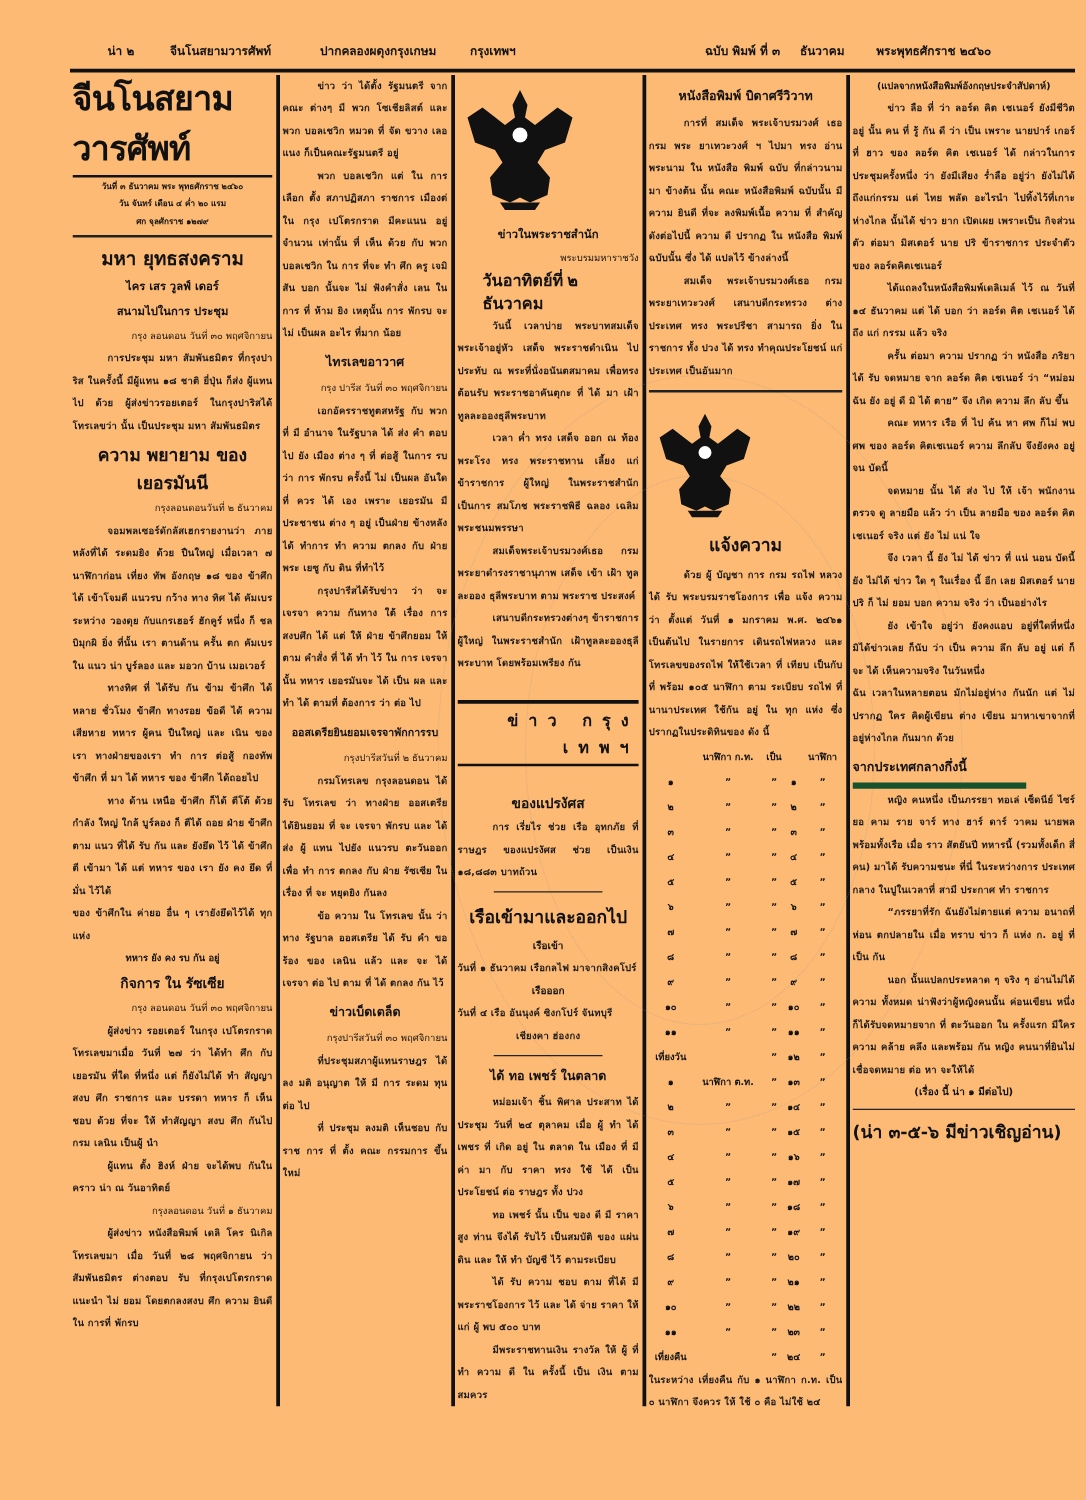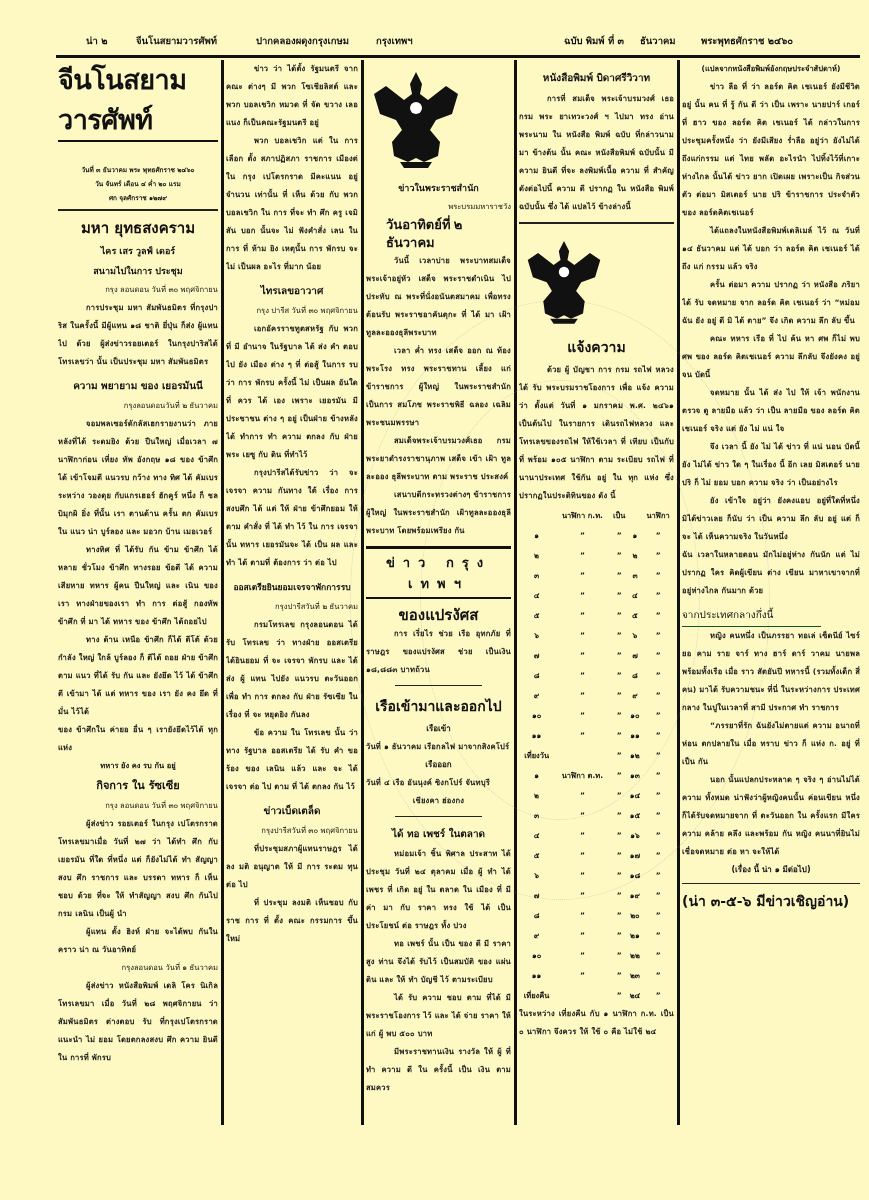--- a/index.html
+++ b/index.html
@@ -1,19 +1,19 @@
 <!DOCTYPE html>
 <html><head>
 <meta charset="utf-8">
 <style>
   * { box-sizing: border-box; margin: 0; padding: 0; }
   html, body { width: 869px; height: 1200px; background: #ffffff; overflow: hidden; }
   body { position: relative; font-family: "DejaVu Sans", sans-serif; color: #111; }
 
-  .page { position: absolute; left: 0; top: 0; width: 869px; height: 1200px; background: #fef9c3; }
+  .page { position: absolute; left: 0; top: 0; width: 869px; height: 1200px; background: #fdba74; }
 
   
   .runhead { position: absolute; top: 33px; left: 58px; width: 800px; height: 18px; font-size: 9.5px; font-weight: bold; color: #111; }
   .runhead span { position: absolute; top: 0; white-space: nowrap; }
   .rule-top { position: absolute; top: 55px; left: 56px; width: 804px; height: 3px; background: #111; }
 
   
   .col { position: absolute; top: 60px; overflow: hidden; }
   .vline { position: absolute; background: #111; width: 3px; }
 
@@ -22,21 +22,21 @@
   .headline { text-align: center; font-weight: bold; color: #111; }
   .sub { text-align: center; font-size: 8px; font-weight: bold; line-height: 18px; }
   .dateline { text-align: right; font-size: 7.6px; font-weight: normal; line-height: 18px; }
   .hrule { height: 2px; background: #222; margin: 4px 0; }
   .hrule.thin { height: 1px; }
 
   .masthead { font-size: 27px; font-weight: bold; letter-spacing: -0.5px; text-align: left; line-height: 40px; border-bottom: 2px solid #111; font-family: "DejaVu Serif", serif; }
 
   .garuda { width: 100px; height: 110px; margin: 4px auto 0; }
 
-  .boxhead { font-size: 13px; font-weight: bold; text-align: center; border-top: 3px solid #111; border-bottom: 2px solid #111; padding: 3px 0; letter-spacing: 8px; margin: 6px 0; }
+  .boxhead { font-size: 13px; font-weight: bold; text-align: right; border-top: 3px solid #111; border-bottom: 2px solid #111; padding: 3px 0; letter-spacing: 8px; margin: 20px 0; }
 
   table.sched { width: 100%; border-collapse: collapse; font-size: 7.5px; font-weight: bold; }
   table.sched td { text-align: center; height: 20px; }
 
   .footer-ref { font-size: 14px; font-weight: bold; text-align: left; margin-top: 6px; }
   .noise { position: absolute; left: 350px; top: 300px; width: 420px; height: 600px; border-radius: 50%; border: 1px dotted #999; opacity: 0.35; pointer-events: none; }
   .noise2 { position: absolute; left: 420px; top: 380px; width: 280px; height: 440px; border-radius: 50%; border: 1px dotted #999; opacity: 0.35; pointer-events: none; }
 </style>
 </head>
 <body>
@@ -57,30 +57,30 @@
   <div class="vline" style="left:221px; top:60px; height:1065px;"></div>
   <div class="vline" style="left:361px; top:60px; height:1065px;"></div>
   <div class="vline" style="left:514px; top:60px; height:1065px;"></div>
   <div class="vline" style="left:677px; top:60px; height:1065px;"></div>
 
   <div class="noise"></div>
   <div class="noise2"></div>
 
   <div class="col" style="left:58px; width:160px; height:1070px;">
     <div class="masthead">จีนโนสยามวารศัพท์</div>
-    <div class="sub" style="font-size:6.5px; line-height:14px; margin-top:21px;text-align:center;">วันที่ ๓ ธันวาคม พระ พุทธศักราช ๒๔๖๐</div>
+    <div class="sub" style="font-size:6.5px; line-height:14px; margin-top:0;text-align:center;">วันที่ ๓ ธันวาคม พระ พุทธศักราช ๒๔๖๐</div>
     <div class="sub" style="font-size:6.5px; line-height:14px;">วัน จันทร์ เดือน ๔ ค่ำ ๒๐ แรม</div>
     <div class="sub" style="font-size:6.5px; line-height:14px;">ศก จุลศักราช ๑๒๗๙</div>
     <div class="hrule"></div>
     <div class="headline" style="font-size:15px; line-height:26px; margin-top:4px;">มหา ยุทธสงคราม</div>
     <div class="sub" style="font-size:9px; line-height:20px;">ไคร เสร วูลฟ์ เดอร์</div>
     <div class="sub" style="font-size:9px; line-height:20px;">สนามไปในการ ประชุม</div>
     <div class="dateline">กรุง ลอนดอน วันที่ ๓๐ พฤศจิกายน</div>
     <p class="para indent">การประชุม มหา สัมพันธมิตร ที่กรุงปาริส ในครั้งนี้ มีผู้แทน ๑๘ ชาติ ยี่ปุ่น ก็ส่ง ผู้แทนไป ด้วย ผู้ส่งข่าวรอยเตอร์ ในกรุงปาริสได้ โทรเลขว่า นั้น เป็นประชุม มหา สัมพันธมิตร</p>
-    <div class="headline" style="font-size:10px; line-height:22px; margin-top:4px;">ความ พยายาม ของ เยอรมันนี</div>
+    <div class="headline" style="font-size:14px; line-height:22px; margin-top:4px;">ความ พยายาม ของ เยอรมันนี</div>
     <div class="dateline">กรุงลอนดอนวันที่ ๒ ธันวาคม</div>
     <p class="para indent">จอมพลเซอร์ดักลัสเฮกรายงานว่า ภายหลังที่ได้ ระดมยิง ด้วย ปืนใหญ่ เมื่อเวลา ๗ นาฬิกาก่อน เที่ยง ทัพ อังกฤษ ๑๘ ของ ข้าศึกได้ เข้าโจมตี แนวรบ กว้าง ทาง ทิศ ได้ คัมเบร ระหว่าง วองดุย กับแกรเฮอร์ ฮักคูร์ หนึ่ง ก็ ชลบิมุกผิ ยิ่ง ที่นั้น เรา ตานด้าน ครั้น ตก คัมเบรใน แนว น่า บูร์ลอง และ มอวก บ้าน เมอเวอร์</p>
     <p class="para indent">ทางทิศ ที่ ได้รับ กัน ข้าม ข้าศึก ได้ หลาย ชั่วโมง ข้าศึก ทางรอย ข้อดี ได้ ความ เสียหาย ทหาร ผู้คน ปืนใหญ่ และ เนิน ของ เรา ทางฝ่ายของเรา ทำ การ ต่อสู้ กองทัพ ข้าศึก ที่ มา ได้ ทหาร ของ ข้าศึก ได้ถอยไป</p>
     <p class="para indent">ทาง ด้าน เหนือ ข้าศึก ก็ได้ ตีโต้ ด้วย กำลัง ใหญ่ ใกล้ บูร์ลอง ก็ ตีได้ ถอย ฝ่าย ข้าศึก ตาม แนว ที่ได้ รับ กัน และ ยังยึด ไว้ ได้ ข้าศึก ตี เข้ามา ได้ แต่ ทหาร ของ เรา ยัง คง ยึด ที่มั่น ไว้ได้</p>
     <p class="para">ของ ข้าศึกใน ค่ายอ อื่น ๆ เรายังยึดไว้ได้ ทุก แห่ง</p>
     <div class="sub" style="font-size:7.5px;">ทหาร ยัง คง รบ กัน อยู่</div>
     <div class="headline" style="font-size:11px; line-height:22px;">กิจการ ใน รัซเซีย</div>
     <div class="dateline">กรุง ลอนดอน วันที่ ๓๐ พฤศจิกายน</div>
     <p class="para indent">ผู้ส่งข่าว รอยเตอร์ ในกรุง เปโตรกราด โทรเลขมาเมื่อ วันที่ ๒๗ ว่า ได้ทำ ศึก กับ เยอรมัน ที่ใด ที่หนึ่ง แต่ ก็ยังไม่ได้ ทำ สัญญาสงบ ศึก ราชการ และ บรรดา ทหาร ก็ เห็นชอบ ด้วย ที่จะ ให้ ทำสัญญา สงบ ศึก กันไป กรม เลนิน เป็นผู้ นำ</p>
     <p class="para indent">ผู้แทน ตั้ง ฮิงห์ ฝ่าย จะได้พบ กันในคราว น่า ณ วันอาทิตย์</p>
@@ -112,40 +112,41 @@
       <path d="M34 98 L66 98 L62 104 L38 104 Z" fill="#111"></path>
     </svg>
     <div class="headline" style="font-size:9px; line-height:20px;">ข่าวในพระราชสำนัก</div>
     <div class="dateline">พระบรมมหาราชวัง</div>
     <div class="sub" style="font-size:13px; text-align:left; padding-left:20px;font-family:Liberation Serif, serif;">วันอาทิตย์ที่ ๒ ธันวาคม</div>
     <p class="para indent">วันนี้ เวลาบ่าย พระบาทสมเด็จพระเจ้าอยู่หัว เสด็จ พระราชดำเนิน ไปประทับ ณ พระที่นั่งอนันตสมาคม เพื่อทรงต้อนรับ พระราชอาคันตุกะ ที่ ได้ มา เฝ้า ทูลละอองธุลีพระบาท</p>
     <p class="para indent">เวลา ค่ำ ทรง เสด็จ ออก ณ ท้องพระโรง ทรง พระราชทาน เลี้ยง แก่ ข้าราชการ ผู้ใหญ่ ในพระราชสำนัก เป็นการ สมโภช พระราชพิธี ฉลอง เฉลิม พระชนมพรรษา</p>
     <p class="para indent">สมเด็จพระเจ้าบรมวงศ์เธอ กรมพระยาดำรงราชานุภาพ เสด็จ เข้า เฝ้า ทูลละออง ธุลีพระบาท ตาม พระราช ประสงค์</p>
     <p class="para indent">เสนาบดีกระทรวงต่างๆ ข้าราชการ ผู้ใหญ่ ในพระราชสำนัก เฝ้าทูลละอองธุลีพระบาท โดยพร้อมเพรียง กัน</p>
     <div class="boxhead">ข่าว กรุง เทพฯ</div>
-    <div class="headline" style="font-size:15px; line-height:20px;">ของแปรงัศส</div>
+    <div class="headline" style="font-size:11px; line-height:20px;">ของแปรงัศส</div>
     <p class="para indent">การ เรี่ยไร ช่วย เรือ อุทกภัย ที่ ราษฎร ของแปรงัศส ช่วย เป็นเงิน ๑๘,๘๘๓ บาทถ้วน</p>
     <div class="hrule thin" style="width:60%; margin:6px auto;"></div>
     <div class="headline" style="font-size:14px; line-height:28px;">เรือเข้ามาและออกไป</div>
     <div class="sub">เรือเข้า</div>
     <p class="para">วันที่ ๑ ธันวาคม เรือกลไฟ มาจากสิงคโปร์</p>
     <div class="sub">เรือออก</div>
     <p class="para">วันที่ ๔ เรือ อันนุงค์ ซิงกโปร์ จันทบุรี</p>
     <p class="para" style="text-align:center;">เชียงคา ฮ่องกง</p>
     <div class="hrule thin" style="width:60%; margin:6px auto;"></div>
     <div class="headline" style="font-size:10px; line-height:22px;">ได้ ทอ เพชร์ ในตลาด</div>
     <p class="para indent">หม่อมเจ้า ชิ้น พิศาล ประสาท ได้ ประชุม วันที่ ๒๔ ตุลาคม เมื่อ ผู้ ทำ ได้ เพชร ที่ เกิด อยู่ ใน ตลาด ใน เมือง ที่ มี ค่า มา กับ ราคา ทรง ใช้ ได้ เป็น ประโยชน์ ต่อ ราษฎร ทั้ง ปวง</p>
     <p class="para indent">ทอ เพชร์ นั้น เป็น ของ ดี มี ราคา สูง ท่าน จึงได้ รับไว้ เป็นสมบัติ ของ แผ่นดิน และ ให้ ทำ บัญชี ไว้ ตามระเบียบ</p>
     <p class="para indent">ได้ รับ ความ ชอบ ตาม ที่ได้ มีพระราชโองการ ไว้ และ ได้ จ่าย ราคา ให้ แก่ ผู้ พบ ๕๐๐ บาท</p>
     <p class="para indent">มีพระราชทานเงิน รางวัล ให้ ผู้ ที่ ทำ ความ ดี ใน ครั้งนี้ เป็น เงิน ตาม สมควร</p>
   </div>
 
   <div class="col" style="left:519px; width:155px; height:1070px;">
     <div class="headline" style="font-size:10px; line-height:24px; margin-top:6px;">หนังสือพิมพ์ บิดาศรีวิวาท</div>
     <p class="para indent">การที่ สมเด็จ พระเจ้าบรมวงศ์ เธอ กรม พระ ยาเทวะวงศ์ ฯ ไปมา ทรง อ่าน พระนาม ใน หนังสือ พิมพ์ ฉบับ ที่กล่าวนาม มา ข้างต้น นั้น คณะ หนังสือพิมพ์ ฉบับนั้น มี ความ ยินดี ที่จะ ลงพิมพ์เนื้อ ความ ที่ สำคัญ ดังต่อไปนี้ ความ ดี ปรากฏ ใน หนังสือ พิมพ์ ฉบับนั้น ซึ่ง ได้ แปลไว้ ข้างล่างนี้</p>
+    <p class="para indent">สมเด็จ พระเจ้าบรมวงศ์เธอ กรม พระยาเทวะวงศ์ เสนาบดีกระทรวง ต่าง ประเทศ ทรง พระปรีชา สามารถ ยิ่ง ใน ราชการ ทั้ง ปวง ได้ ทรง ทำคุณประโยชน์ แก่ ประเทศ เป็นอันมาก</p>
     <div class="hrule" style="margin:6px 0;"></div>
     <svg class="garuda" viewBox="0 0 100 110" style="width:90px;height:95px;">
       <path d="M50 8 L56 20 L54 30 L62 36 L80 22 L92 30 L86 50 L70 56 L64 66 L74 78 L72 92 L58 98 L50 94 L42 98 L28 92 L26 78 L36 66 L30 56 L14 50 L8 30 L20 22 L38 36 L46 30 L44 20 Z" fill="#111"></path>
       <circle cx="50" cy="44" r="6" fill="#fff"></circle>
       <path d="M34 98 L66 98 L62 104 L38 104 Z" fill="#111"></path>
     </svg>
     <div class="headline" style="font-size:14px; line-height:28px;">แจ้งความ</div>
     <p class="para indent">ด้วย ผู้ บัญชา การ กรม รถไฟ หลวง ได้ รับ พระบรมราชโองการ เพื่อ แจ้ง ความ ว่า ตั้งแต่ วันที่ ๑ มกราคม พ.ศ. ๒๔๖๑ เป็นต้นไป ในรายการ เดินรถไฟหลวง และ โทรเลขของรถไฟ ให้ใช้เวลา ที่ เทียบ เป็นกับ ที่ พร้อม ๑๐๕ นาฬิกา ตาม ระเบียบ รถไฟ ที่นานาประเทศ ใช้กัน อยู่ ใน ทุก แห่ง ซึ่ง ปรากฏในประดิทินของ ดัง นี้</p>
     <table class="sched">
       <tbody id="sched-body">
@@ -333,21 +334,21 @@
   <div class="col" style="left:682px; width:178px; height:1070px;">
     <div class="sub" style="font-size:7.5px;">(แปลจากหนังสือพิมพ์อังกฤษประจำสัปดาห์)</div>
     <p class="para indent">ข่าว ลือ ที่ ว่า ลอร์ด คิต เชเนอร์ ยังมีชีวิต อยู่ นั้น คน ที่ รู้ กัน ดี ว่า เป็น เพราะ นายปาร์ เกอร์ ที่ ฮาว ของ ลอร์ด คิต เชเนอร์ ได้ กล่าวในการประชุมครั้งหนึ่ง ว่า ยังมีเสียง ร่ำลือ อยู่ว่า ยังไม่ได้ ถึงแก่กรรม แต่ ไทย พลัด อะไรนำ ไปทิ้งไว้ที่เกาะ ห่างไกล นั้นได้ ข่าว ยาก เปิดเผย เพราะเป็น กิจส่วนตัว ต่อมา มิสเตอร์ นาย ปริ ข้าราชการ ประจำตัว ของ ลอร์ดคิตเชเนอร์</p>
     <p class="para indent">ได้แถลงในหนังสือพิมพ์เดลิเมล์ ไว้ ณ วันที่ ๑๔ ธันวาคม แต่ ได้ บอก ว่า ลอร์ด คิต เชเนอร์ ได้ ถึง แก่ กรรม แล้ว จริง</p>
     <p class="para indent">ครั้น ต่อมา ความ ปรากฏ ว่า หนังสือ ภริยา ได้ รับ จดหมาย จาก ลอร์ด คิต เชเนอร์ ว่า “หม่อม ฉัน ยัง อยู่ ดี มิ ได้ ตาย” จึง เกิด ความ ลึก ลับ ขึ้น</p>
     <p class="para indent">คณะ ทหาร เรือ ที่ ไป ค้น หา ศพ ก็ไม่ พบ ศพ ของ ลอร์ด คิตเชเนอร์ ความ ลึกลับ จึงยังคง อยู่ จน บัดนี้</p>
     <p class="para indent">จดหมาย นั้น ได้ ส่ง ไป ให้ เจ้า พนักงาน ตรวจ ดู ลายมือ แล้ว ว่า เป็น ลายมือ ของ ลอร์ด คิต เชเนอร์ จริง แต่ ยัง ไม่ แน่ ใจ</p>
     <p class="para indent">จึง เวลา นี้ ยัง ไม่ ได้ ข่าว ที่ แน่ นอน บัดนี้ ยัง ไม่ได้ ข่าว ใด ๆ ในเรื่อง นี้ อีก เลย มิสเตอร์ นาย ปริ ก็ ไม่ ยอม บอก ความ จริง ว่า เป็นอย่างไร</p>
     <p class="para indent">ยัง เข้าใจ อยู่ว่า ยังคงแอบ อยู่ที่ใดที่หนึ่ง มิได้ข่าวเลย ก็นับ ว่า เป็น ความ ลึก ลับ อยู่ แต่ ก็ จะ ได้ เห็นความจริง ในวันหนึ่ง</p>
     <p class="para">ฉัน เวลาในหลายตอน มักไม่อยู่ห่าง กันนัก แต่ ไม่ปรากฏ ใคร คิดผู้เขียน ต่าง เขียน มาหาเขาจากที่ อยู่ห่างไกล กันมาก ด้วย</p>
-    <div style="font-size:10px; font-weight:normal; line-height:22px; border-bottom:1px solid #14532d; width:78%; margin-top:4px;">จากประเทศกลางกึ่งนี้</div>
+    <div style="font-size:10px; font-weight:bold; line-height:22px; border-bottom:5px solid #14532d; width:78%; margin-top:4px;">จากประเทศกลางกึ่งนี้</div>
     <p class="para indent">หญิง คนหนึ่ง เป็นภรรยา ทอเล่ เซ็ดนีย์ ไซร์ ยอ คาม ราย จาร์ ทาง ฮาร์ ดาร์ วาคม นายพล พร้อมทั้งเรือ เมื่อ ราว สัตยันปี ทหารนี้ (รวมทั้งเด็ก สี่คน) มาได้ รับความชนะ ที่นี่ ในระหว่างการ ประเทศ กลาง ในปูในเวลาที่ สามี ประกาศ ทำ ราชการ</p>
     <p class="para indent">“ภรรยาที่รัก ฉันยังไม่ตายแต่ ความ อนาถที่ ห่อน ตกปลายใน เมื่อ ทราบ ข่าว ก็ แห่ง ก. อยู่ ที่ เป็น กัน</p>
     <p class="para indent">นอก นั้นแปลกประหลาด ๆ จริง ๆ อ่านไม่ได้ ความ ทั้งหมด น่าฟังว่าผู้หญิงคนนั้น ค่อนเขียน หนึ่ง ก็ได้รับจดหมายจาก ที่ ตะวันออก ใน ครั้งแรก มีใคร ความ คล้าย คลึง และพร้อม กัน หญิง คนนาที่ยินไม่เชื่อจดหมาย ต่อ หา จะให้ได้</p>
     <div class="sub" style="font-size:8px;">(เรื่อง นี้ น่า ๑ มีต่อไป)</div>
     <div class="hrule thin" style="margin:4px 0;"></div>
     <div class="footer-ref">(น่า ๓-๕-๖ มีข่าวเชิญอ่าน)</div>
   </div>
 
 </div>
 

